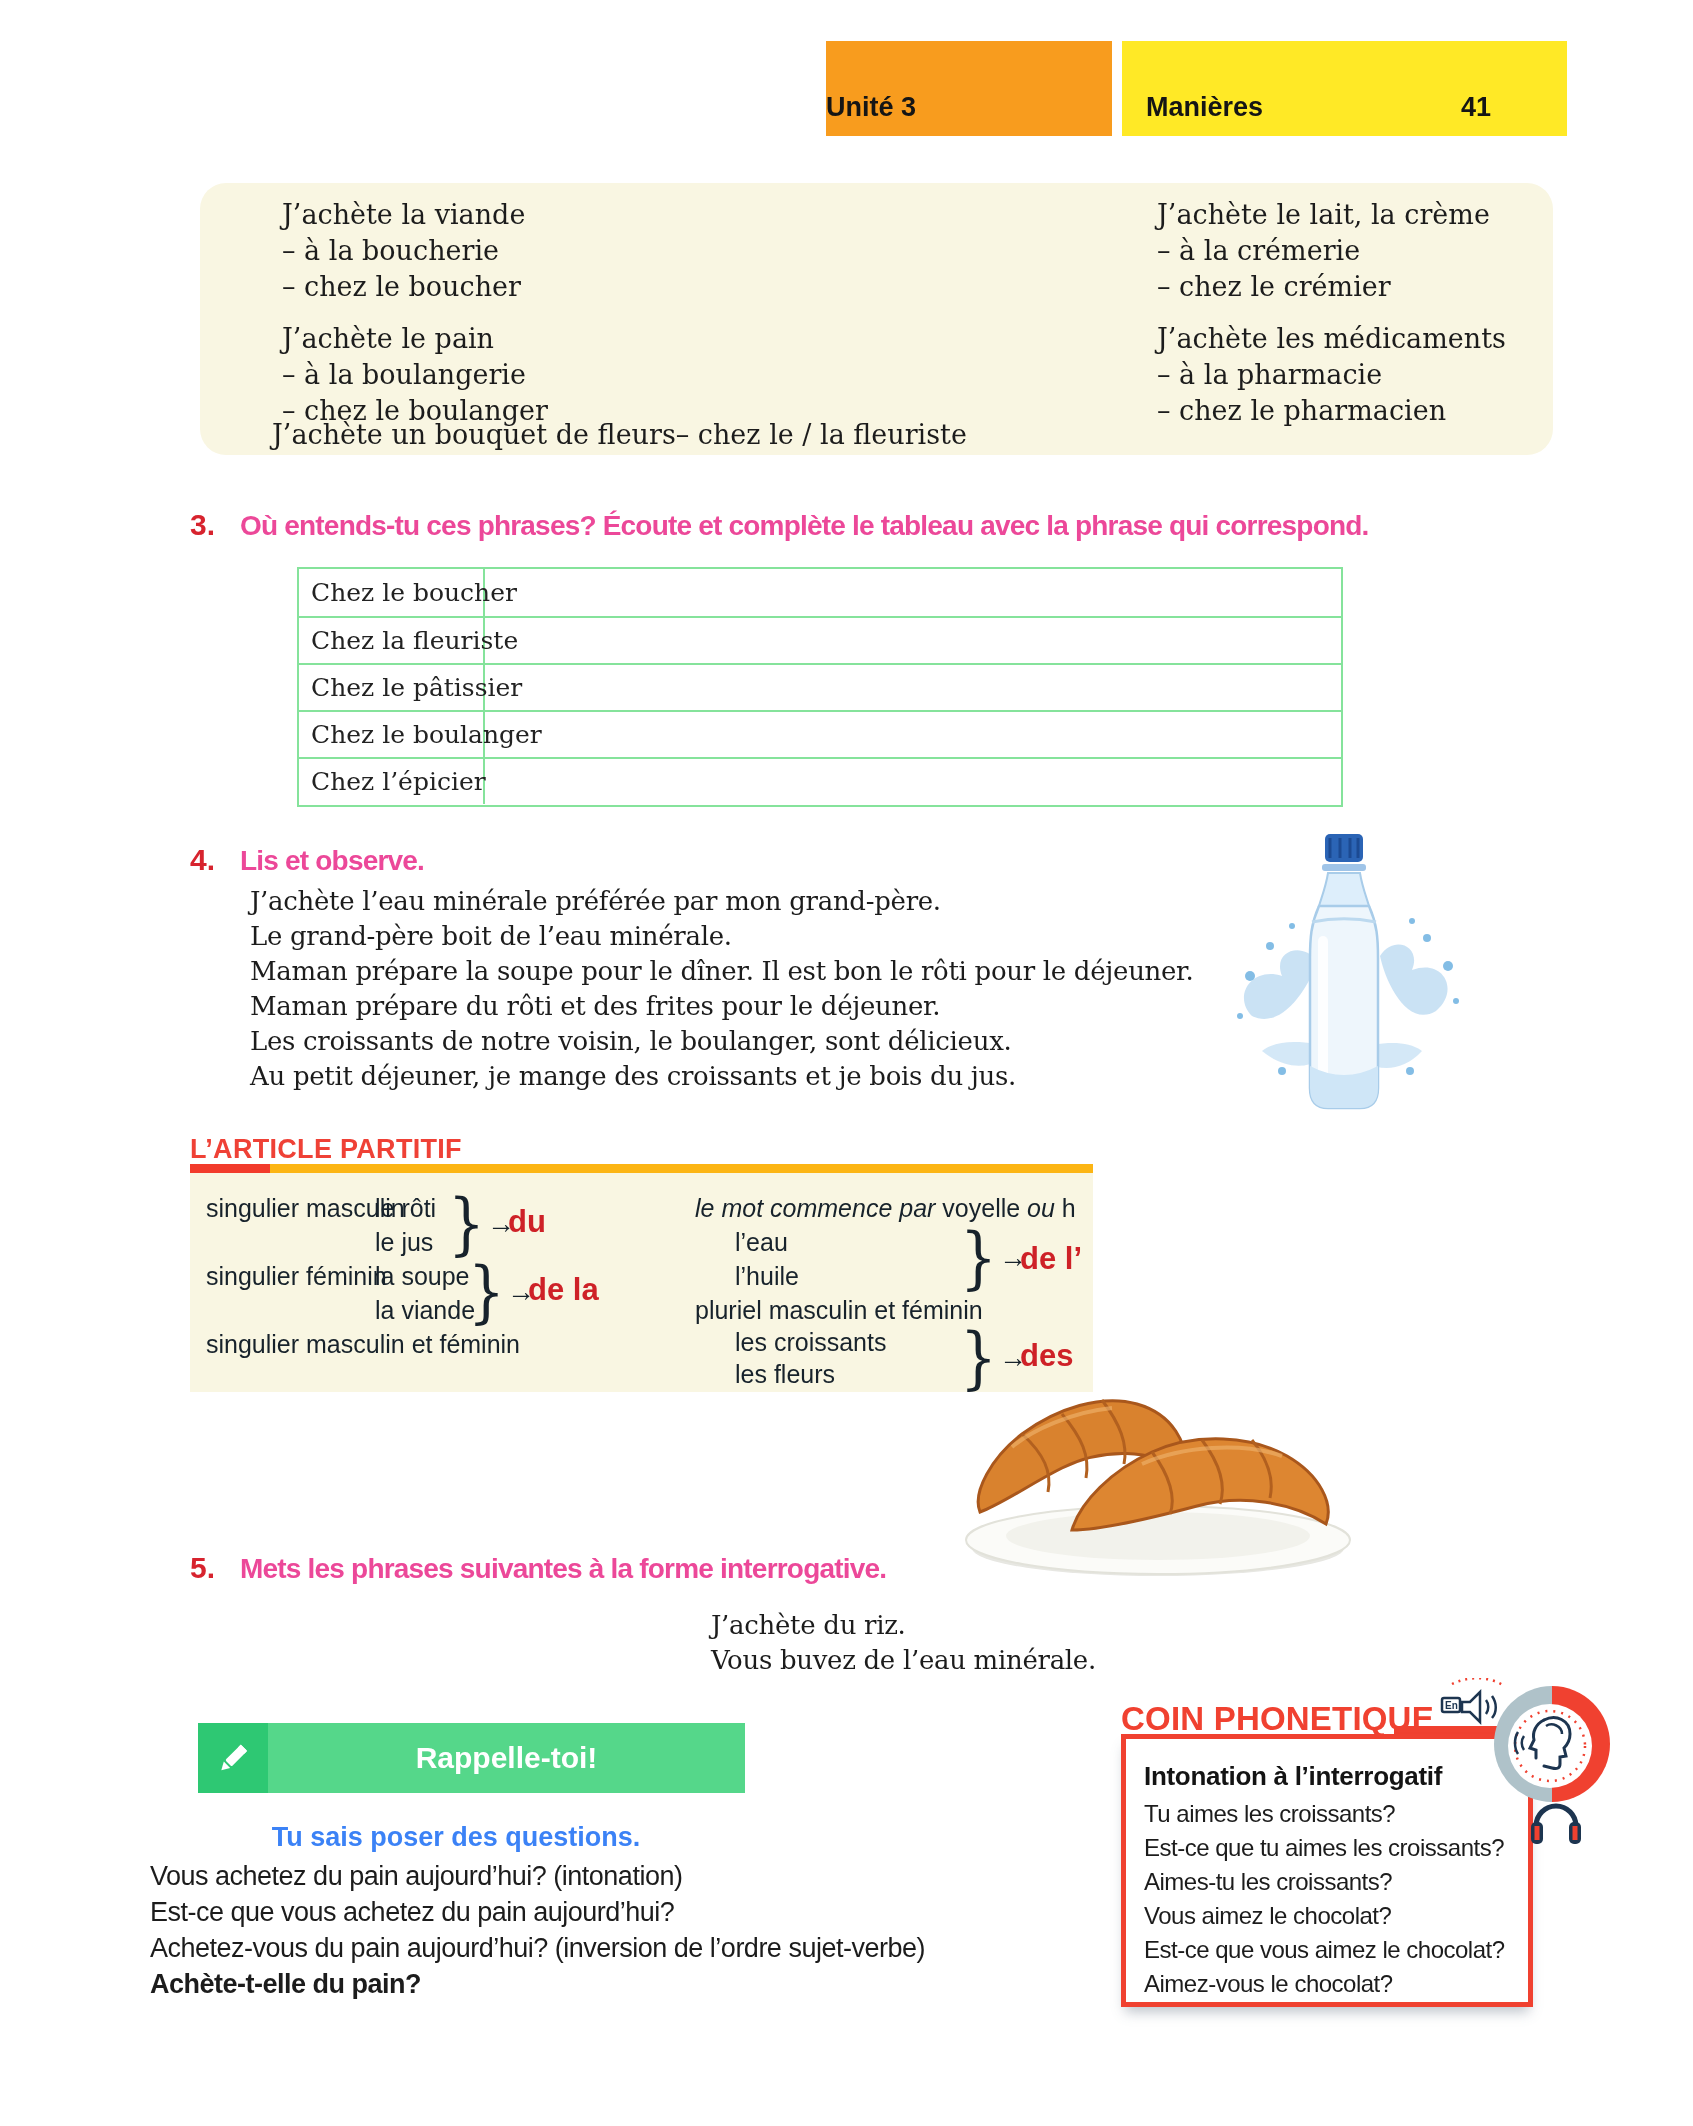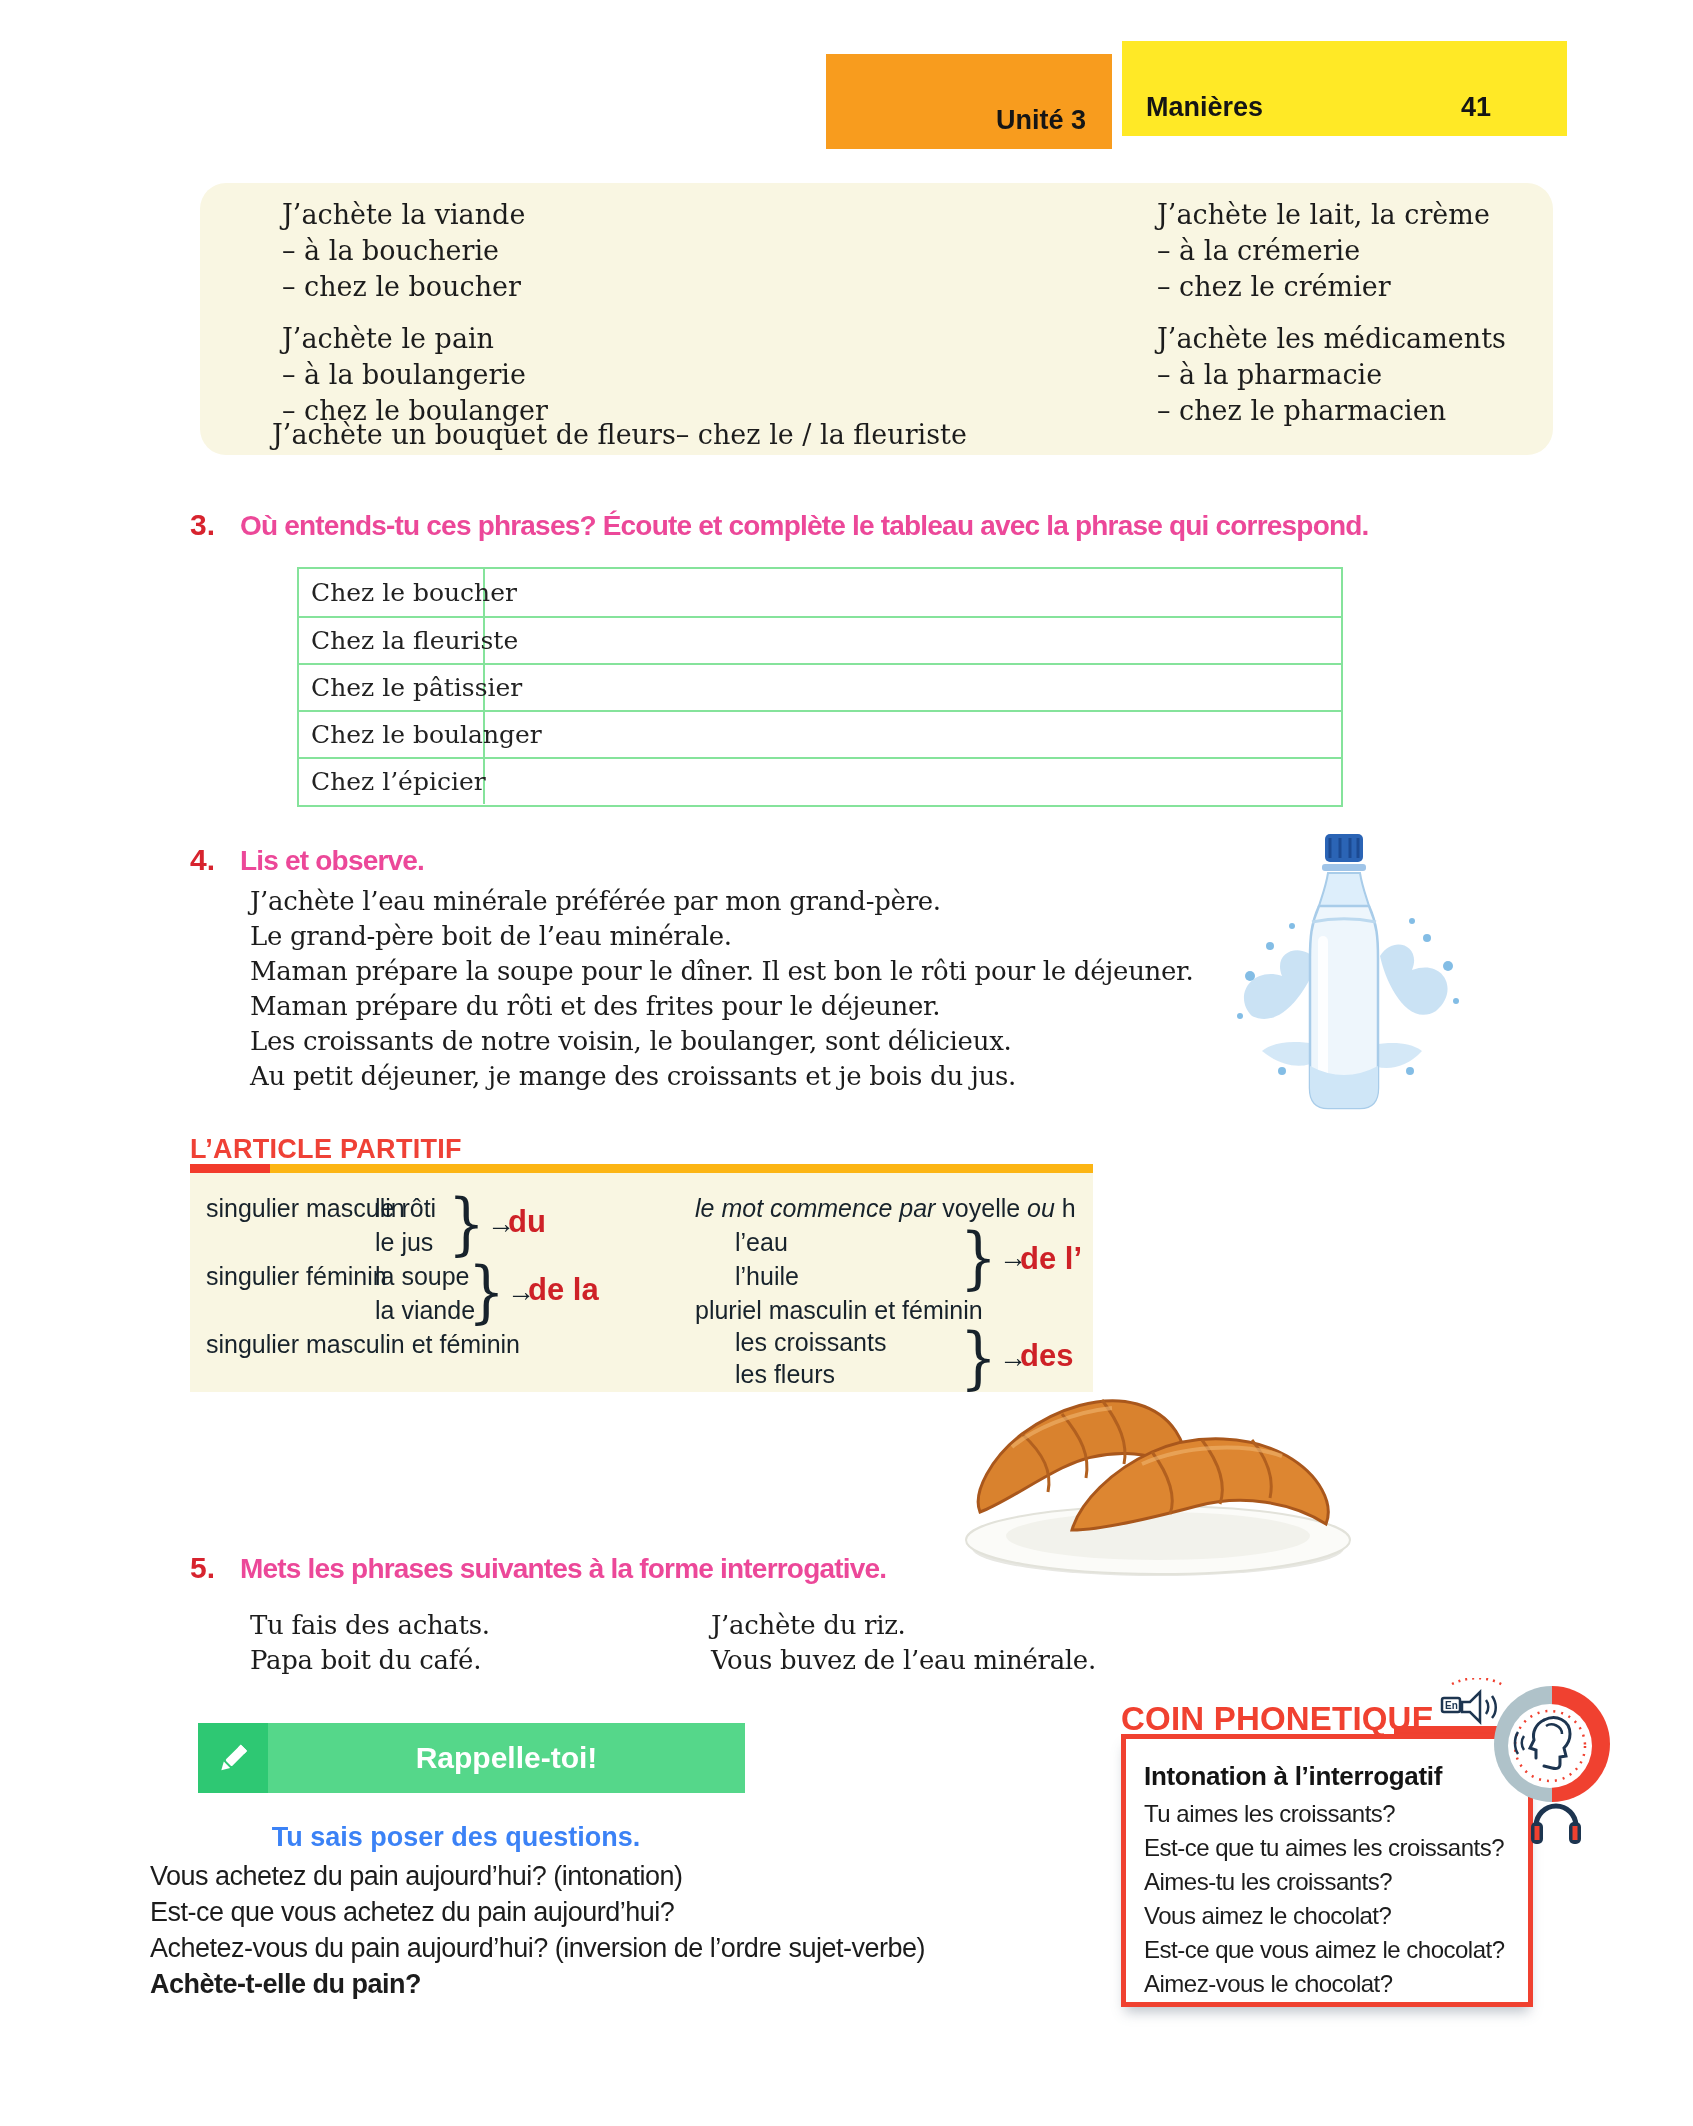--- a/index.html
+++ b/index.html
@@ -3,22 +3,22 @@
 <meta charset="utf-8">
 <style>
   html,body{margin:0;padding:0;background:#ffffff;}
   #page{position:relative;width:1693px;height:2126px;background:#ffffff;overflow:hidden;
         font-family:"Liberation Sans",sans-serif;color:#1b1b1b;}
   .abs{position:absolute;}
   .serif{font-family:"DejaVu Serif",serif;}
   .nowrap{white-space:nowrap;}
 
   
-  .hdr-orange{left:826px;top:54px;width:286px;height:95px;background:#F89C1E;
-              display:flex;align-items:flex-end;justify-content:flex-end;
+  .hdr-orange{left:826px;top:41px;width:286px;height:95px;background:#F89C1E;
+              display:flex;align-items:flex-end;
               padding:0 26px 13px 0;box-sizing:border-box;}
   .hdr-yellow{left:1122px;top:41px;width:445px;height:95px;background:#FFE926;
               display:flex;align-items:flex-end;justify-content:space-between;
               padding:0 76px 13px 24px;box-sizing:border-box;}
   .hdr-txt{font-weight:bold;font-size:27px;color:#151515;}
 
   
   .box1{left:200px;top:183px;width:1353px;height:272px;background:#F9F6E2;border-radius:26px;}
   .box1 .col{position:absolute;top:14px;font-size:27px;line-height:36px;color:#1c1c1c;}
   .box1 .col div:nth-child(4){margin-top:16px;}
@@ -232,24 +232,20 @@
       <path d="M120 178 C128 150 160 118 200 100 C245 80 300 84 335 104 C368 123 382 152 374 172 C340 150 290 142 245 154 C200 166 150 178 120 178 Z" fill="#dd8631" stroke="#a9571c" stroke-width="3"></path>
       <path d="M200 100 C218 124 224 146 218 162" fill="none" stroke="#b2601f" stroke-width="3"></path>
       <path d="M250 88 C268 112 274 134 268 152" fill="none" stroke="#b2601f" stroke-width="3"></path>
       <path d="M300 88 C316 108 322 128 318 146" fill="none" stroke="#b2601f" stroke-width="3"></path>
       <path d="M190 112 C230 94 290 90 330 104" fill="none" stroke="#f0b570" stroke-width="4" opacity="0.6"></path>
     </g>
   </svg>
 
   <div class="abs ex-num" style="left:190px;top:1551px">5.</div>
   <div class="abs ex-title nowrap" style="left:240px;top:1553px">Mets les phrases suivantes à la forme interrogative.</div>
-  <div class="abs serif" style="left:250px;top:1608px">
-    <div class="bodyline nowrap">Tu fais des achats.</div>
-    <div class="bodyline nowrap">Papa boit du café.</div>
-  </div>
   <div class="abs serif" style="left:711px;top:1608px">
     <div class="bodyline nowrap">J’achète du riz.</div>
     <div class="bodyline nowrap">Vous buvez de l’eau minérale.</div>
   </div>
 
   <div class="abs banner">
     <div class="banner-sq">
       <svg width="38" height="38" viewBox="0 0 38 38">
         <g transform="rotate(45 19 19)">
           <rect x="15" y="4" width="9" height="22" rx="1.5" fill="#ffffff"></rect>

